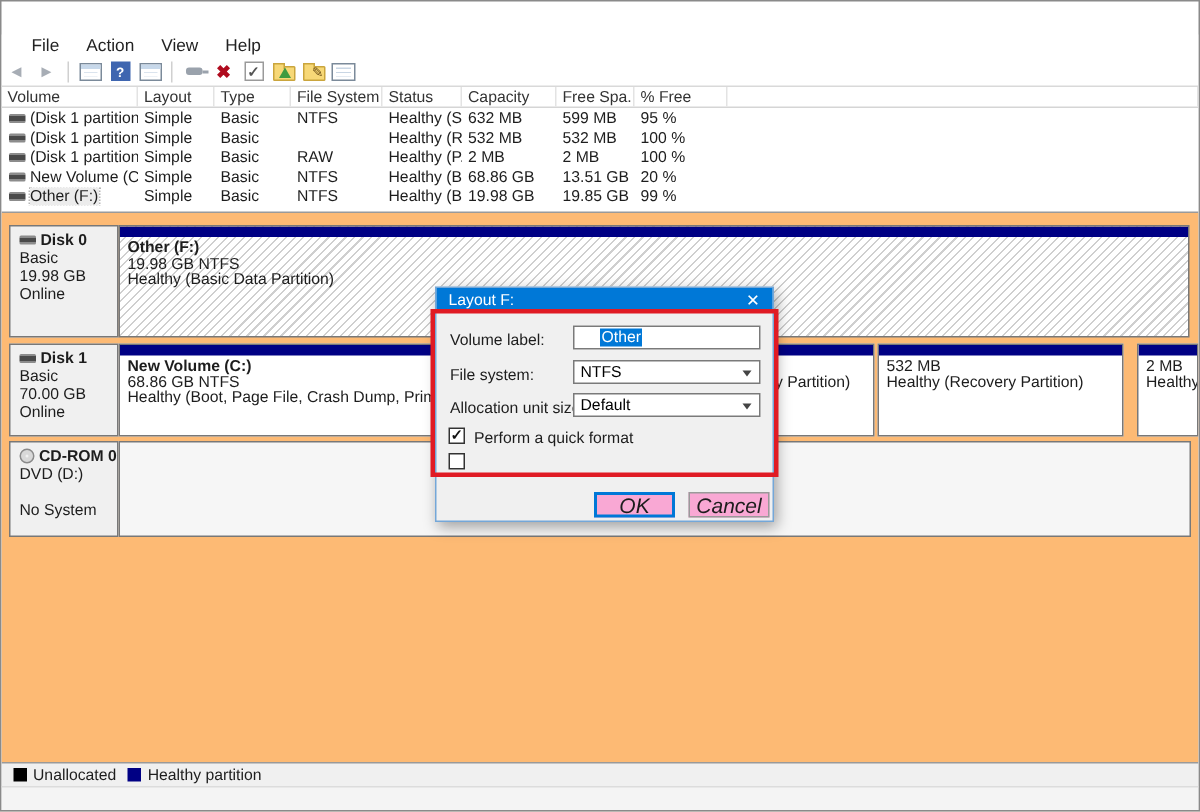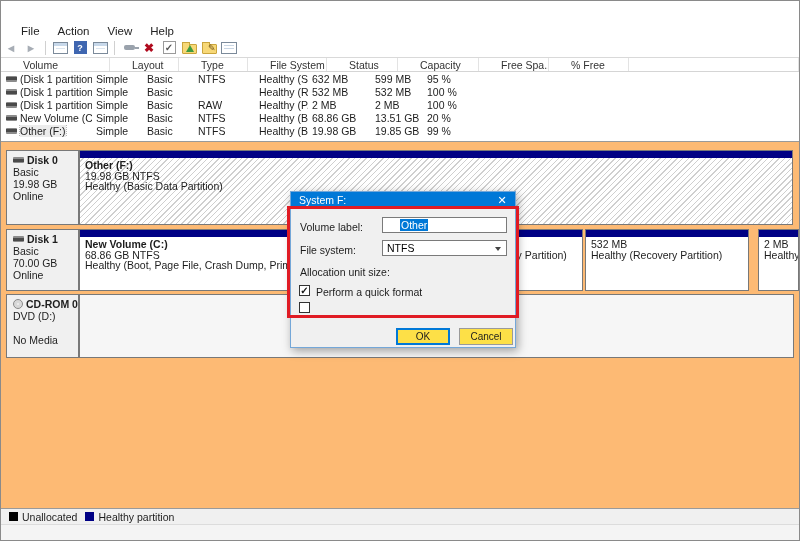--- a/index.html
+++ b/index.html
@@ -57,21 +57,21 @@
   .fold-pencil { position:absolute; right:0px; top:-2px; font-size:9px; color:#6b4e16; }
   .fold-pencil::before { content:"✎"; }
   .tb-props { width:16px; height:12px; border:1px solid #7b8a9a; background:#fff; position:relative; }
   .tb-props::after { content:""; position:absolute; left:2px; top:2px; right:2px; bottom:2px;
        background:repeating-linear-gradient(#c9d6e4 0 1px, #fff 1px 3px); }
 
   
   .volume-list { position:absolute; left:0; top:57px; width:100%; height:84px; background:#fff;
                  border-bottom:1px solid #9a9a9a; font-size:10.5px; color:#1d1d1d; }
   .vl-header { display:flex; height:14px; border-bottom:1px solid #d5d5d5; color:#333; }
-  .vl-header .cell { border-right:1px solid #e3e3e3; display:flex; align-items:center; padding-left:4px;margin-left:18px; }
+  .vl-header .cell { border-right:1px solid #e3e3e3; display:flex; align-items:center; padding-left:4px; }
   .vl-row { display:flex; height:13px; align-items:center; }
   .cell { overflow:hidden; white-space:nowrap; flex:none; padding-left:4px; }
   .c1 { width:91px; display:flex; align-items:center; gap:3px; padding-left:5px; }
   .c2 { width:51px; } .c3 { width:51px; } .c4 { width:61px; } .c5 { width:53px; }
   .c6 { width:63px; } .c7 { width:52px; } .c8 { width:62px; } .cf { flex:1; }
   .drive-ico { width:11px; height:6px; flex:none; border-radius:1px;
        background:linear-gradient(#8c8c8c 0 1.5px, #4a4a4a 1.5px 4.5px, #8c8c8c 4.5px); }
   .sel-label { background:#ececec; outline:1px dotted #b5b5b5; }
 
   
@@ -112,22 +112,22 @@
                border:1px solid #7a7a7a; font-size:10.5px; display:flex; align-items:center; padding-left:17px; }
   .sel-text { background:#0078d7; color:#fff; padding:0 1px; }
   .dlg-select { position:absolute; left:91px; width:125px; height:16px; background:#fff;
                 border:1px solid #7a7a7a; font-size:10.5px; display:flex; align-items:center; padding-left:4px; }
   .dd-chev { position:absolute; right:5px; top:6px; width:0; height:0;
              border-left:3.5px solid transparent; border-right:3.5px solid transparent; border-top:4px solid #444; }
   .dlg-check { position:absolute; left:8px; width:11px; height:11px; border:1px solid #333; background:#fff;
                font-size:10px; line-height:9px; text-align:center; color:#111; }
   .dlg-check.checked::before { content:"✓"; font-weight:bold; }
   .cb-label { position:absolute; left:25px; font-size:10.5px; color:#1d1d1d; }
-  .dlg-btn { position:absolute; top:136px; width:54px; height:17px; background:#fde047; border:1px solid #9a9a9a;
-             font-size:10px; display:flex; align-items:center; justify-content:center; color:#1d1d1d; }
+  .dlg-btn { position:absolute; top:136px; width:54px; height:17px; background:#f9a8d4; border:1px solid #9a9a9a;
+             font-size:14px; display:flex; align-items:center; justify-content:center; color:#1d1d1d;font-style:italic; }
   .btn-focus { border:2px solid #0078d7; }
 
   
   .red-rect { position:absolute; left:286px; top:205px; width:232px; height:112px;
               border:3px solid #e01b24; z-index:20; }
 </style>
 </head>
 <body>
 
 <div class="window">
@@ -333,52 +333,56 @@
     </div>
 
     <div class="disk-row" style="top:152px; height:64px;">
       <div class="disk-label">
         <div class="dname">
             <span class="cd-ico"></span>
             <span>CD-ROM 0</span>
           </div>
         <div>DVD (D:)</div>
         <div>&nbsp;</div>
-        <div>No Media</div>
+        <div>No System</div>
       </div>
       <div class="media-box"></div>
     </div>
   </div>
 
   <div class="legend-bar">
     <span class="lg-sq lg-black"></span>
     <span>Unallocated</span>
     <span class="lg-sq lg-navy"></span>
     <span>Healthy partition</span>
   </div>
   <div class="status-bar"></div>
 
   <div class="dialog">
     <div class="dlg-title">
-      <span>System F:</span>
+      <span>Layout F:</span>
       <span class="dlg-close"></span>
     </div>
 
     <div class="dlg-label" style="top:219px; top:29px;">Volume label:</div>
     <div class="dlg-input" style="top:25px;">
       <span class="sel-text">Other</span>
     </div>
 
     <div class="dlg-label" style="top:52px;">File system:</div>
     <div class="dlg-select" style="top:48px;">
       <span>NTFS</span>
       <span class="dd-chev"></span>
     </div>
 
     <div class="dlg-label" style="top:74px;">Allocation unit size:</div>
+    <div class="dlg-select" style="top:70px;">
+      <span>Default</span>
+      <span class="dd-chev"></span>
+    </div>
 
     <div class="dlg-check checked" style="top:93px;"></div>
     <div class="cb-label" style="top:94px;">Perform a quick format</div>
 
     <div class="dlg-check" style="top:110px;"></div>
 
     <div class="dlg-btn btn-focus" style="left:105px;">OK</div>
     <div class="dlg-btn" style="left:168px;">Cancel</div>
   </div>
 

